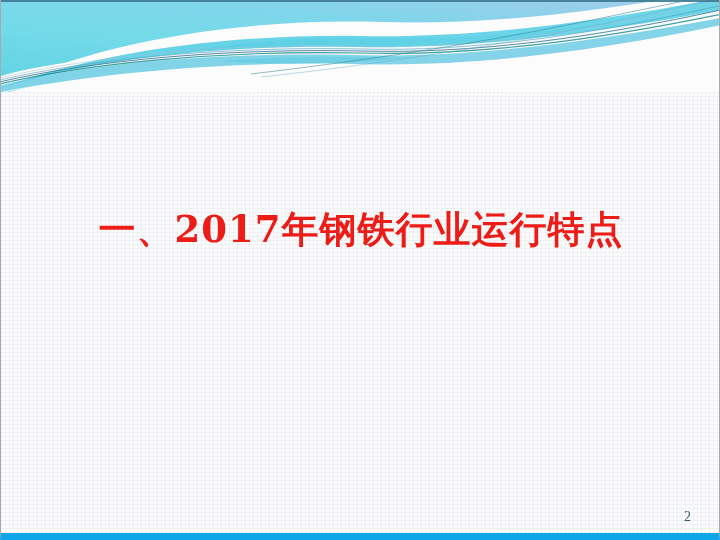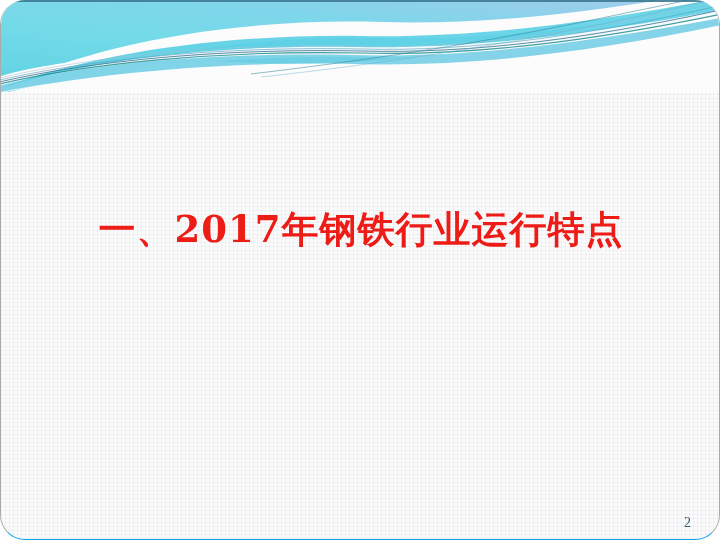--- a/index.html
+++ b/index.html
@@ -8,24 +8,23 @@
     background: #ffffff;
   }
   #slide {
     position: relative;
     width: 720px;
     height: 540px;
     overflow: hidden;
     background: #fcfcfd;
     border-left: 1px solid #a9a9a9;
     border-right: 1px solid #a9a9a9;
-    border-bottom: 1px solid #0ea5e9;
+    border-bottom: 7px solid #0ea5e9;
     box-sizing: border-box;
     font-family: "Liberation Sans", sans-serif;
-    border-radius: 25px;
   }
 
   
   #paper-texture {
     position: absolute;
     inset: 0;
     pointer-events: none;
     background-image:
       repeating-linear-gradient(0deg,  rgba(224,226,232,0.55) 0px, rgba(224,226,232,0.55) 1px, rgba(0,0,0,0) 1px, rgba(0,0,0,0) 4px),
       repeating-linear-gradient(90deg, rgba(224,226,232,0.55) 0px, rgba(224,226,232,0.55) 1px, rgba(0,0,0,0) 1px, rgba(0,0,0,0) 4px);

